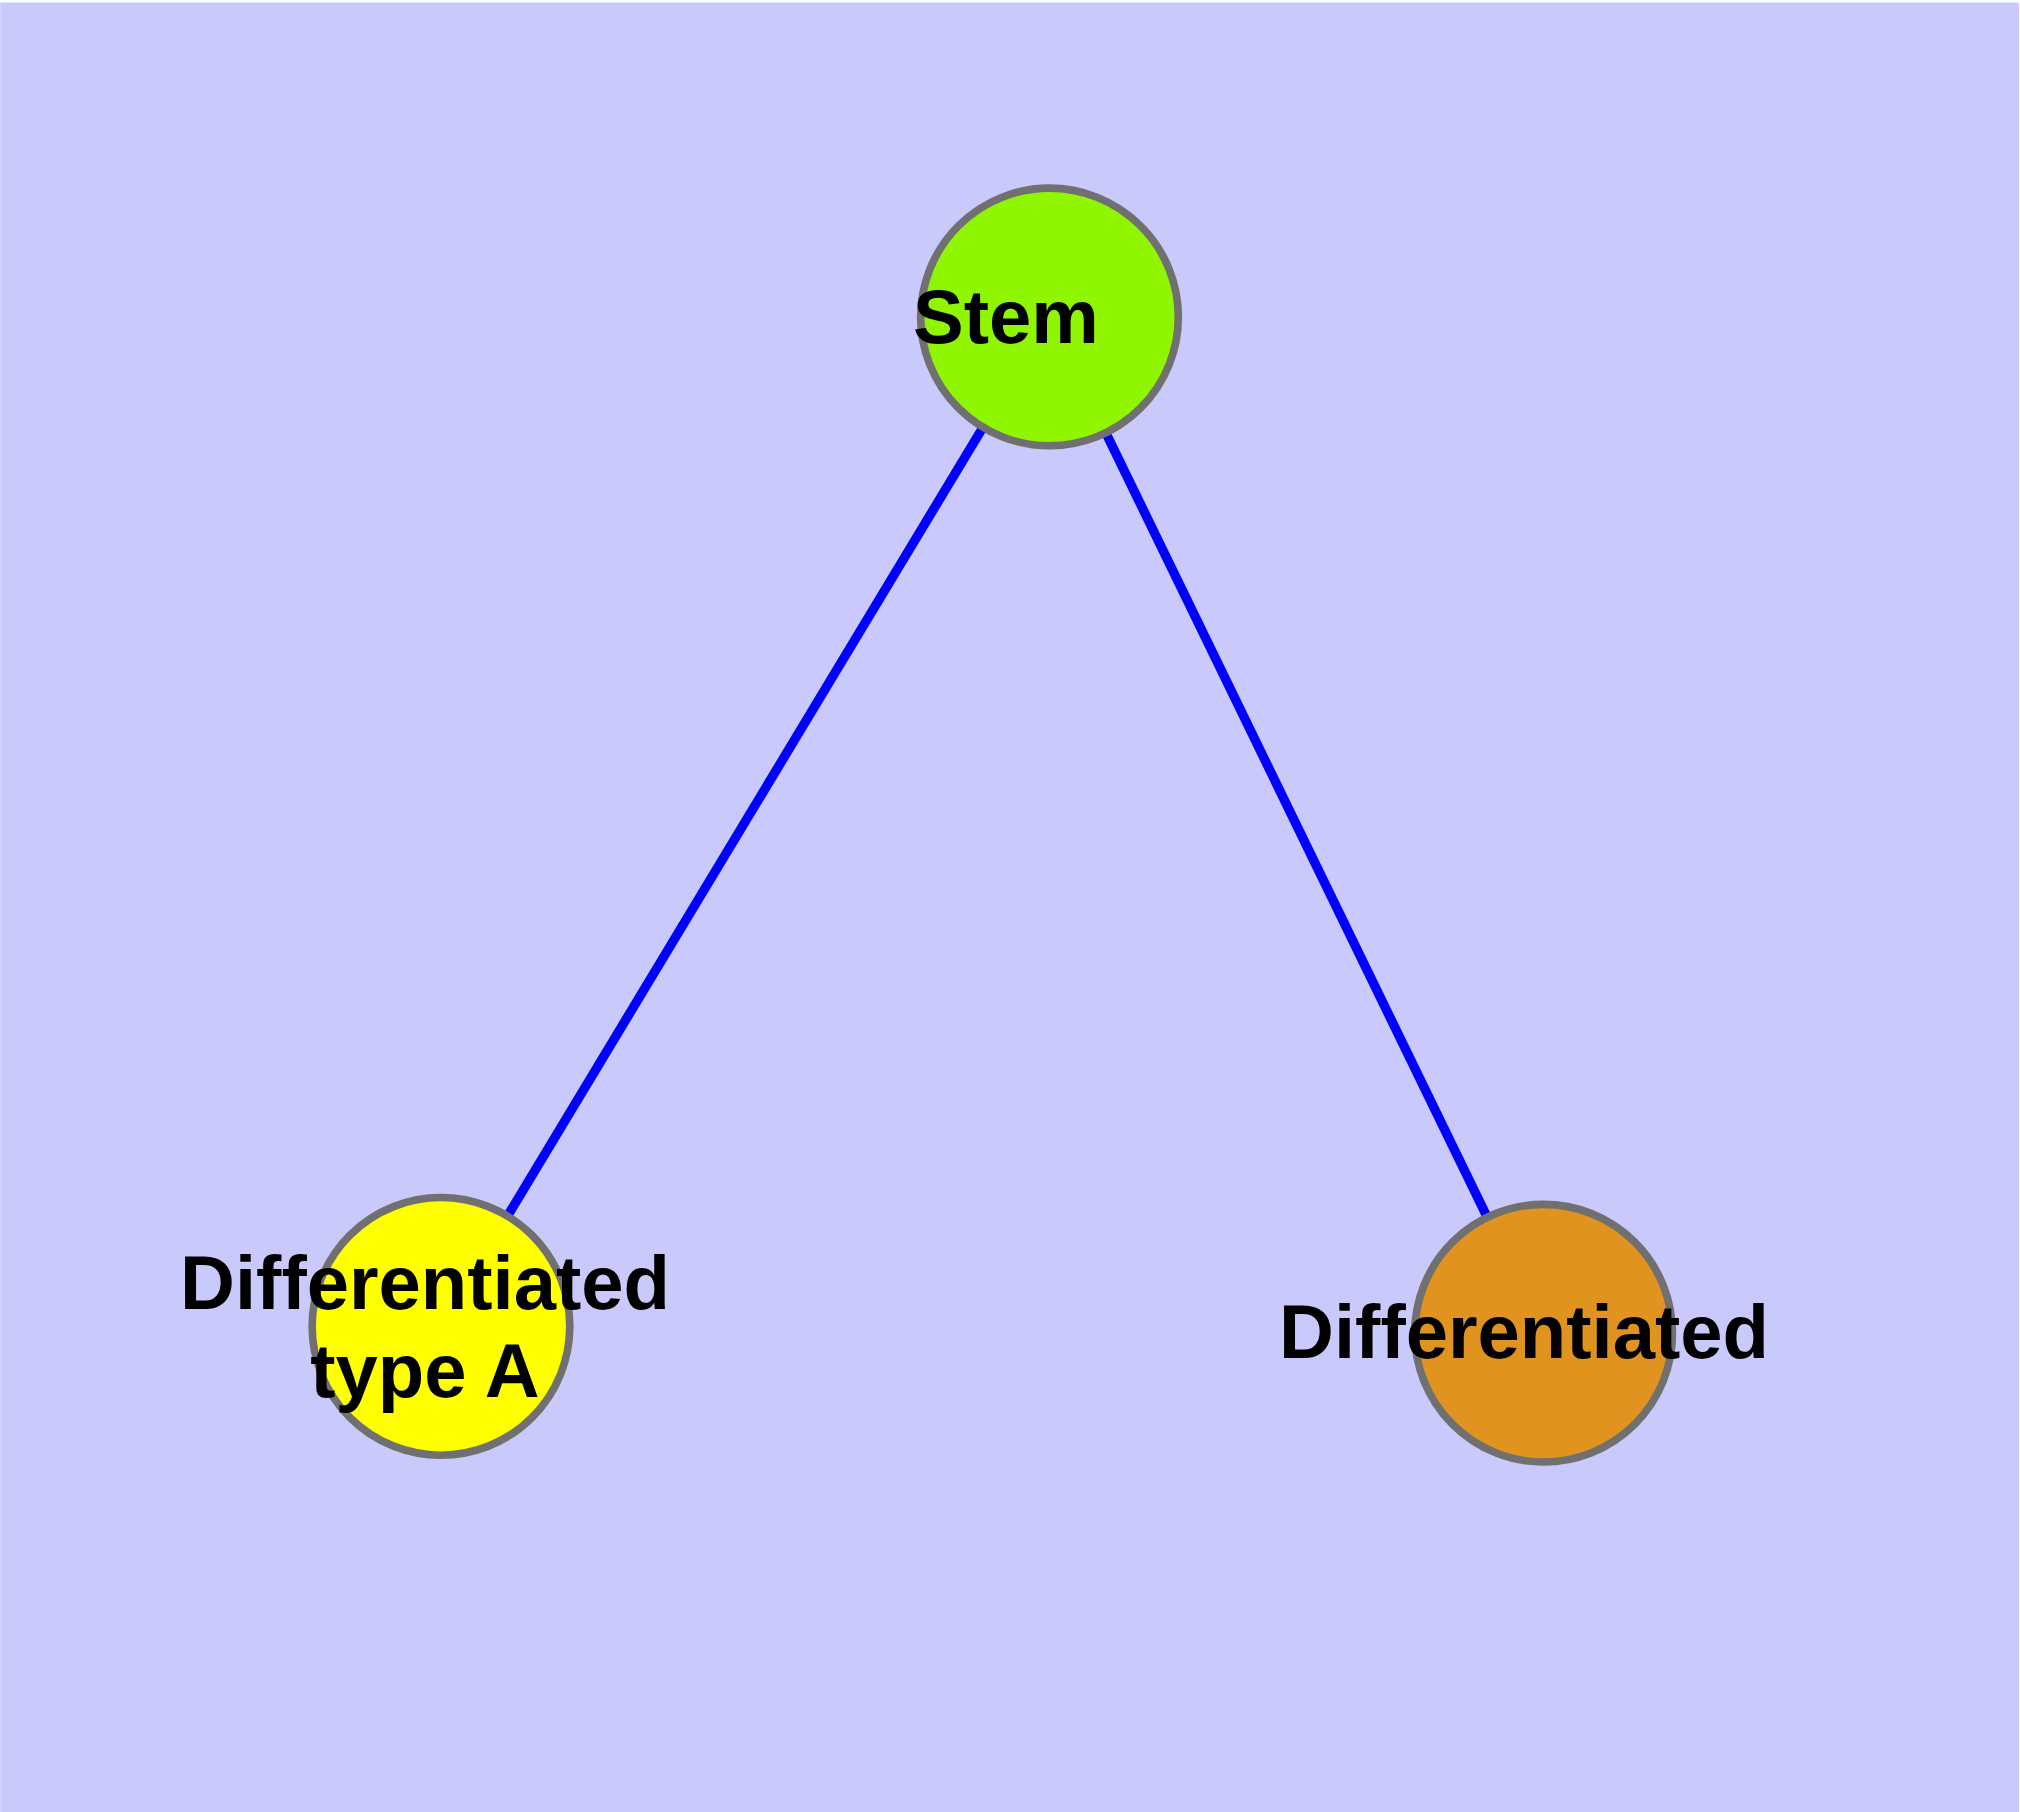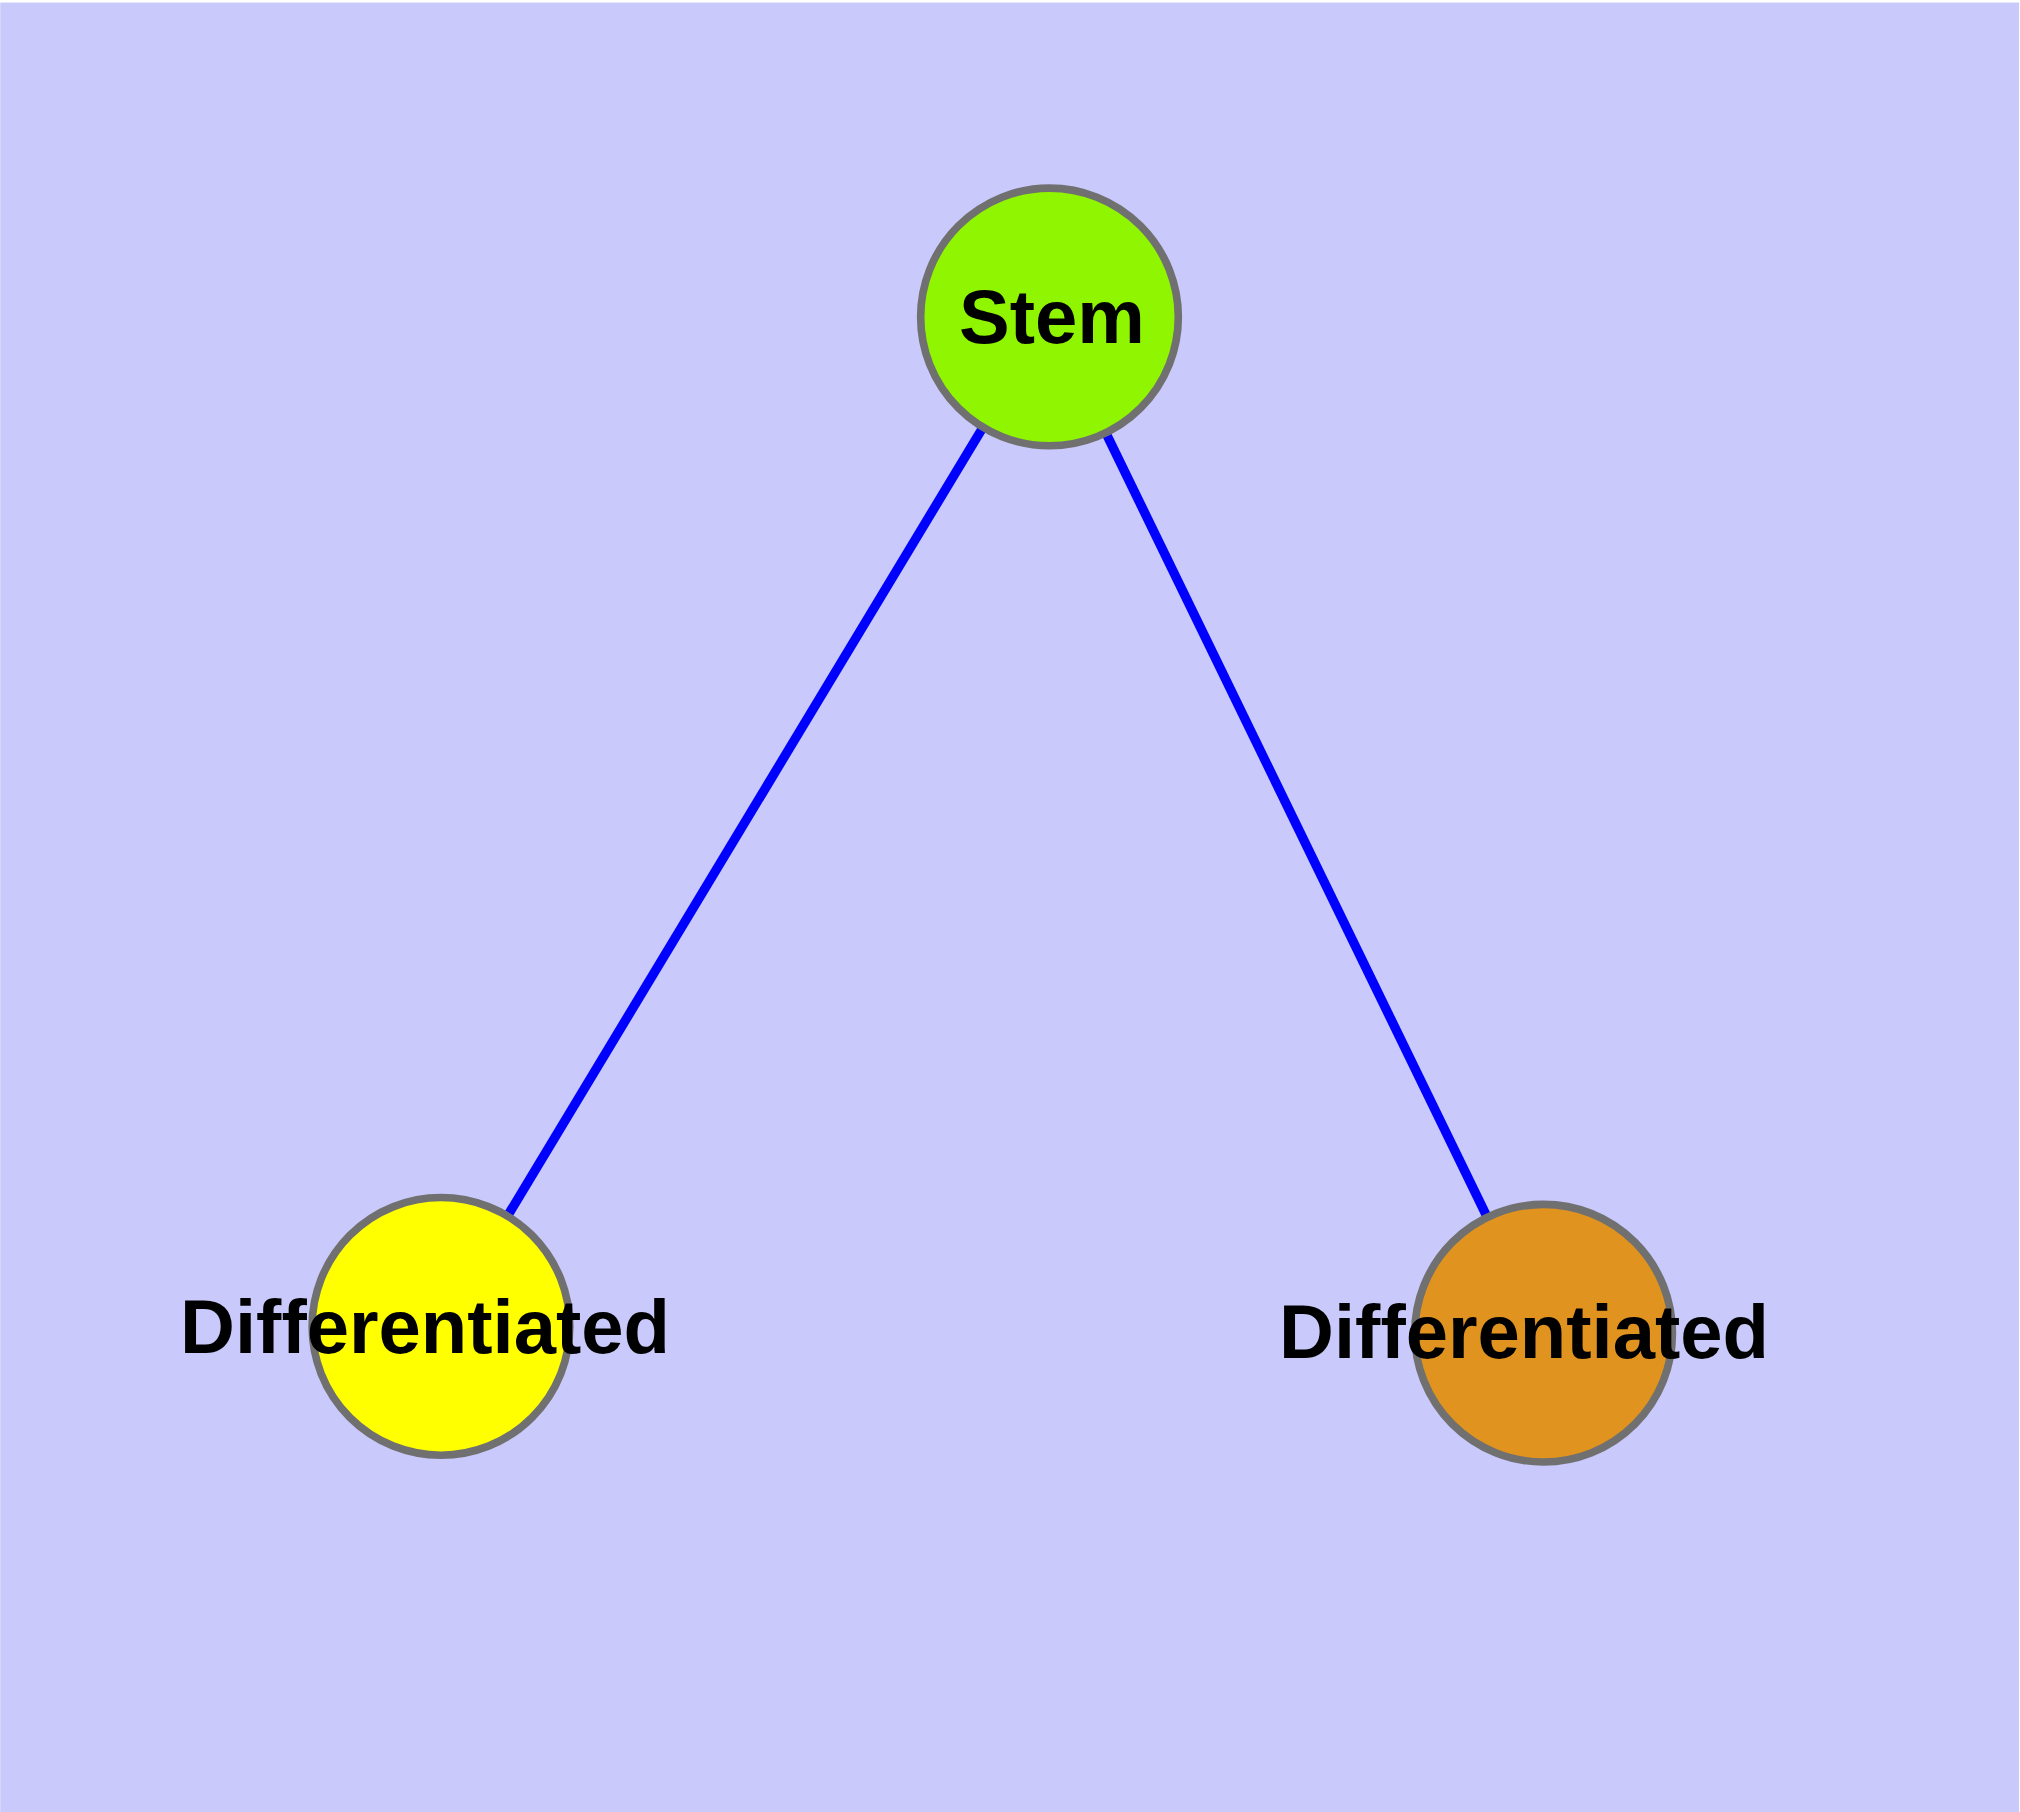--- a/index.html
+++ b/index.html
@@ -40,26 +40,27 @@
 
     <line x1="1238" y1="374" x2="1821" y2="1573" class="edge" stroke="#0000ff"></line>
 
     <circle cx="1238" cy="374" r="152" class="node" fill="#90f500" stroke="#707070"></circle>
 
     <circle cx="520" cy="1565" r="152" class="node" fill="#ffff00" stroke="#707070"></circle>
 
     <circle cx="1821" cy="1573" r="152" class="node" fill="#e0941f" stroke="#707070"></circle>
   </svg>
 
-  <div class="label" style="left:1052px;top:317px;">
+  <div class="label" style="left:1006px;top:317px;">
     <span class="line">Stem</span>
   </div>
 
   <div class="label" style="left:425px;top:1327px;">
     <span class="line">Differentiated</span>
+    <span class="line">type A</span>
   </div>
 
   <div class="label" style="left:1524px;top:1332px;">
     <span class="line">Differentiated</span>
   </div>
 
 </div>
 
 
 </body></html>

